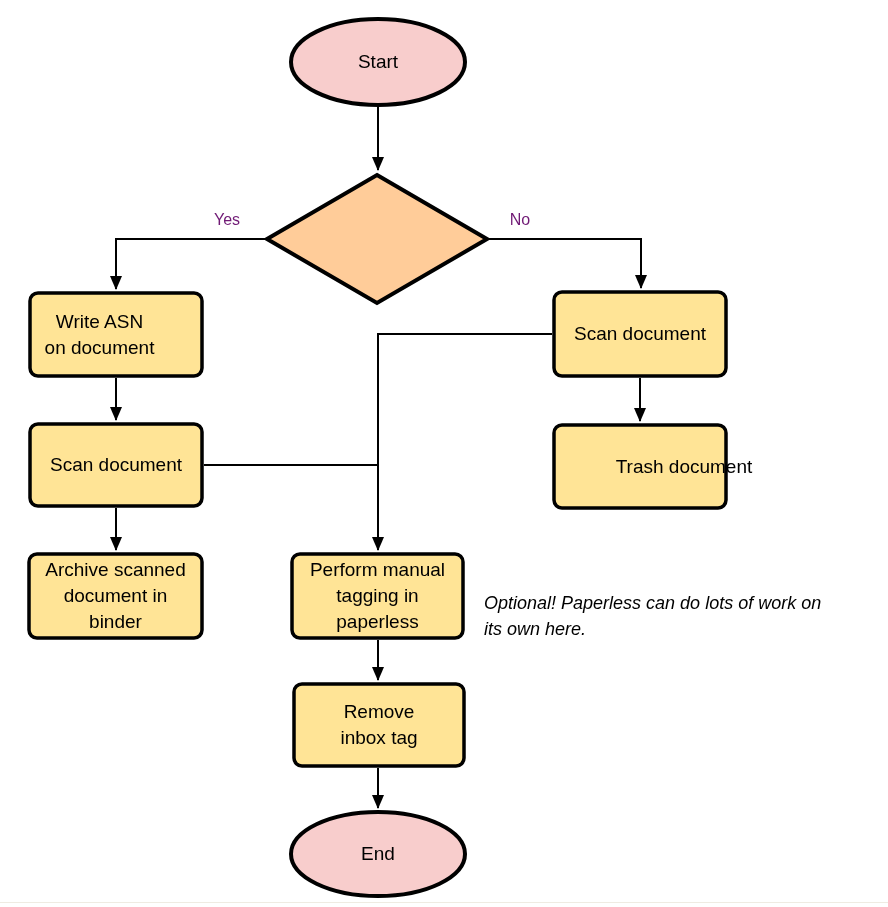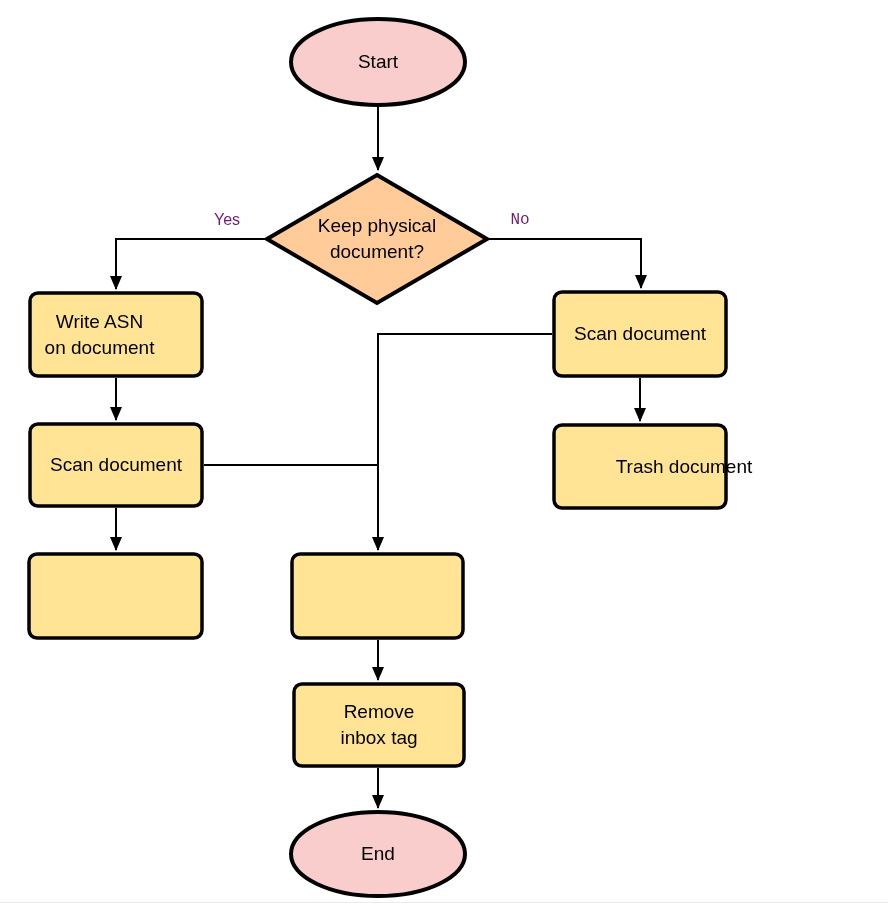--- a/index.html
+++ b/index.html
@@ -92,39 +92,45 @@
 
     <rect x="292" y="554" width="171" height="84" rx="8" stroke="#000000" stroke-width="3.5" fill="#ffe496"></rect>
 
     <rect x="294" y="684" width="170" height="82" rx="8" stroke="#000000" stroke-width="3.5" fill="#ffe496"></rect>
 
     <ellipse cx="378" cy="854" rx="87" ry="42" stroke="#000000" stroke-width="4" fill="#f8cdcc"></ellipse>
   </svg>
 
   <div class="node-label" style="left:291px; top:19px; width:174px; height:86px;">Start</div>
 
-  <div class="node-label" style="left:292px; top:200px; width:170px; height:78px;">Keep physical
-document?</div>
 
   <div class="node-label" style="left:28px; top:291px; width:143px; height:87px;">Write ASN
 on document</div>
 
   <div class="node-label" style="left:28px; top:422px; width:176px; height:86px;">Scan document</div>
 
+  <div class="node-label" style="left:27px; top:552px; width:177px; height:88px;">Archive scanned
+document in
+binder</div>
 
   <div class="node-label" style="left:552px; top:290px; width:176px; height:88px;">Scan document</div>
 
   <div class="node-label" style="left:552px; top:423px; width:176px; height:87px;padding-left:44px;">Trash document</div>
 
+  <div class="node-label" style="left:290px; top:552px; width:175px; height:88px;">Perform manual
+tagging in
+paperless</div>
 
   <div class="node-label" style="left:292px; top:682px; width:174px; height:86px;">Remove
 inbox tag</div>
 
   <div class="node-label" style="left:291px; top:812px; width:174px; height:84px;">End</div>
 
   <div class="edge-label" style="left:199px; top:211px; width:56px;">Yes</div>
 
-  <div class="edge-label" style="left:492px; top:211px; width:56px;font-family:Liberation Mono, monospace;">No</div>
+  <div class="edge-label" style="left:492px; top:211px; width:56px;">No</div>
 
+  <div class="annotation" style="left:484px; top:590px; width:404px;">Optional! Paperless can do lots of work on
+its own here.</div>
 
   <div class="footer-line"></div>
 
 </div>
 
 </body></html>

